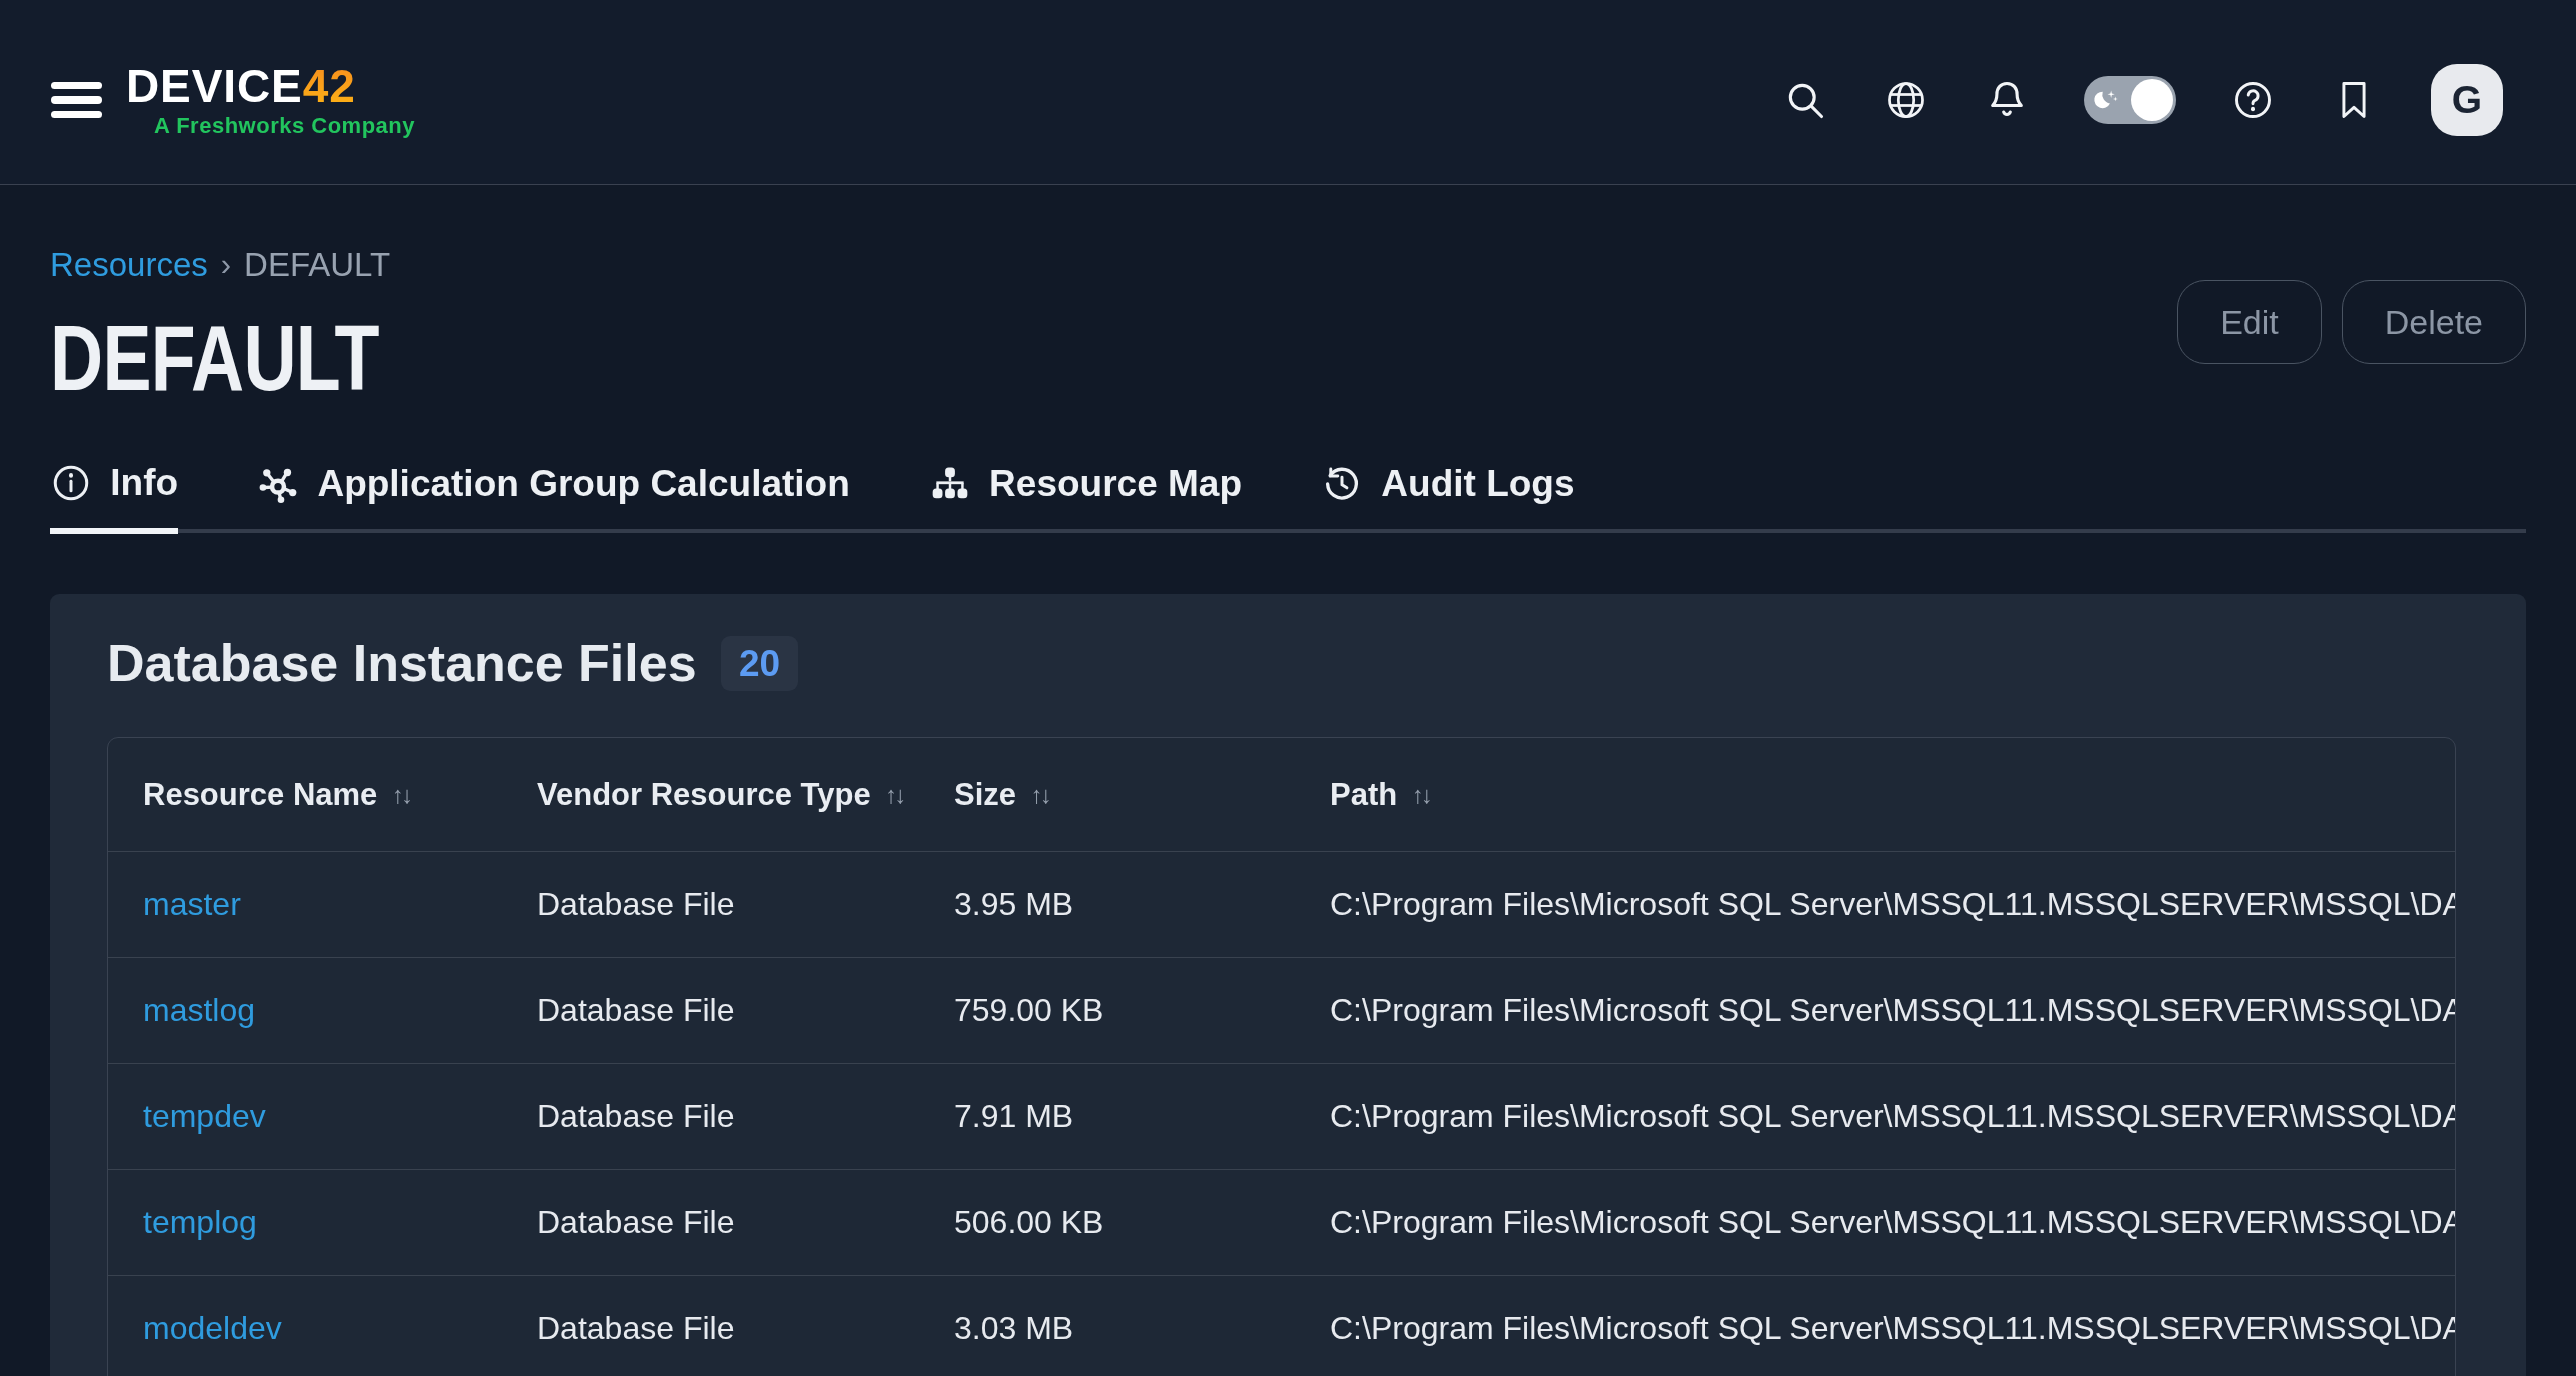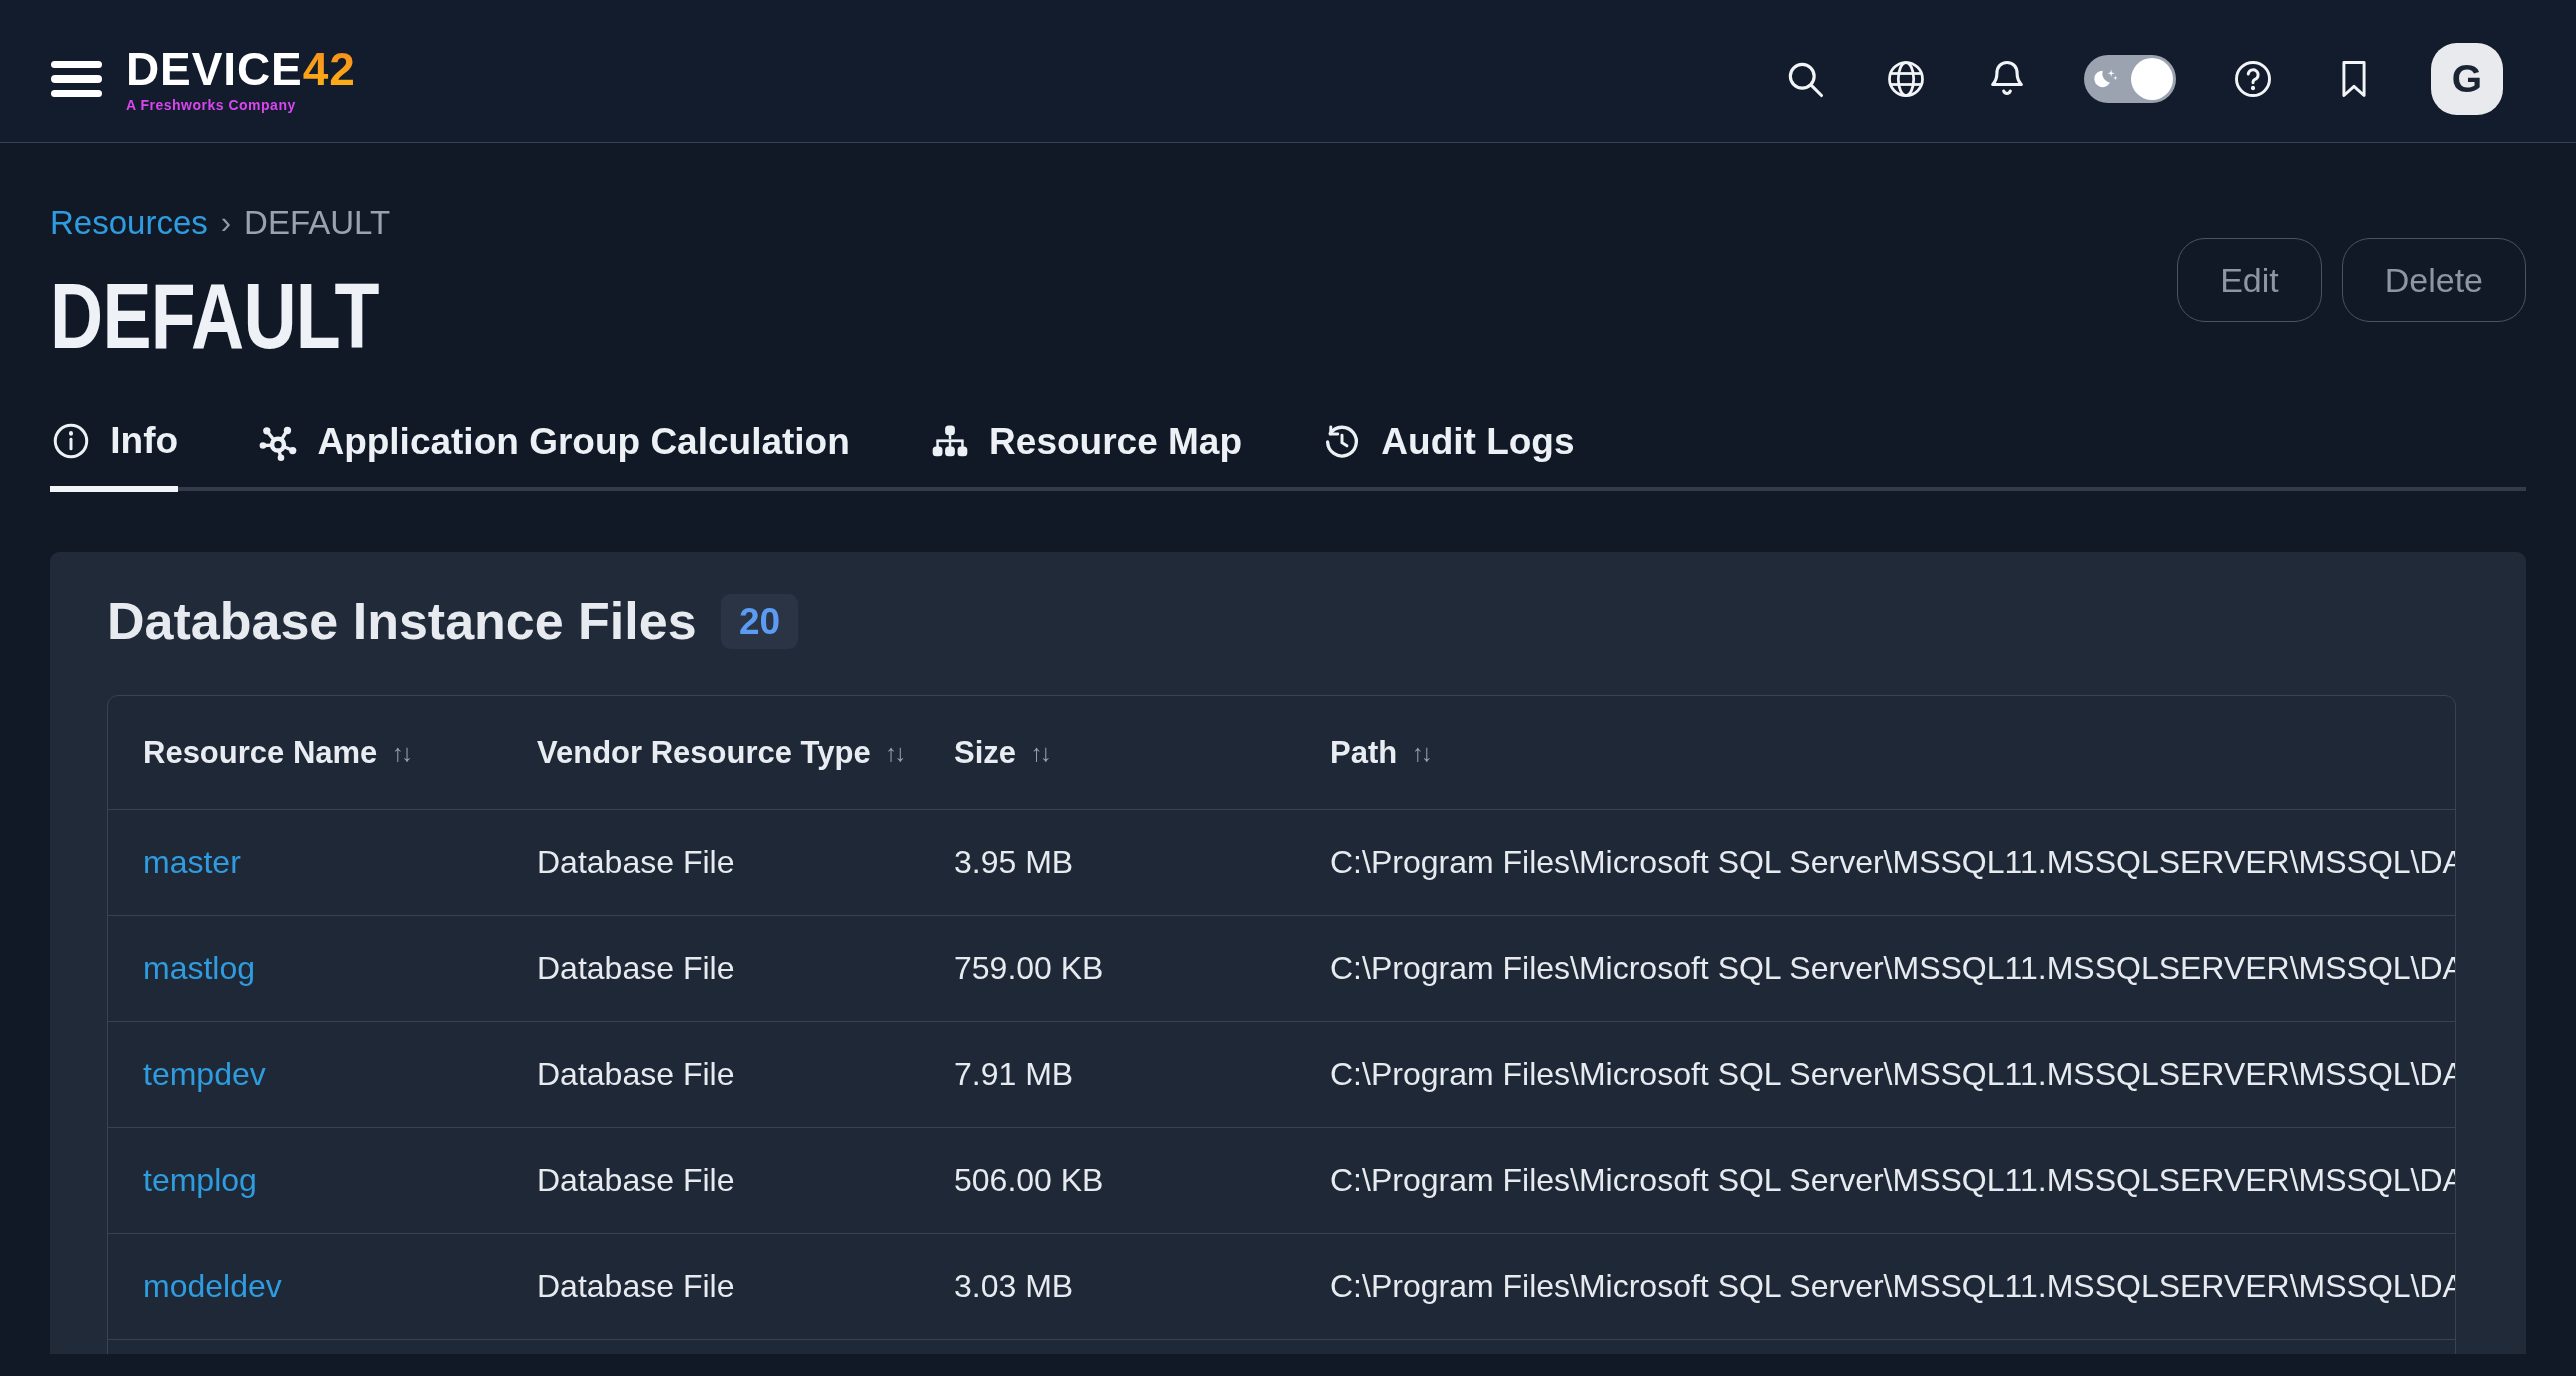--- a/index.html
+++ b/index.html
@@ -5,33 +5,33 @@
   * { margin:0; padding:0; box-sizing:border-box; }
   html,body { width:2576px; height:1376px; overflow:hidden; }
   body {
     background:#111927;
     font-family:"Liberation Sans","DejaVu Sans",sans-serif;
     color:#E9ECF1;
   }
 
   
   .navbar {
-    height:143px; background:#131C2C; border-bottom:1.8px solid #3A4150;
+    height:185px; background:#131C2C; border-bottom:1.8px solid #3A4150;
     display:flex; align-items:center; padding:16px 73px 0 51px;
   }
   .nav-left { display:flex; align-items:center; gap:24px; }
   .hamburger { width:51px; height:40px; display:flex; flex-direction:column; justify-content:space-between; cursor:pointer; padding:1.8px 0; }
   .hamburger span { display:block; height:7.3px; border-radius:4.6px; background:#FFFFFF; }
   .logo-block { display:flex; flex-direction:column; line-height:1; }
   .logo-main { font-size:46px; font-weight:800; letter-spacing:0.9px; color:#FFFFFF; }
   .logo-main .accent {
     background:linear-gradient(180deg,#F68B1F,#FDB515);
     -webkit-background-clip:text; background-clip:text; color:transparent;
   }
-  .logo-sub { font-size:14px; font-weight:700; color:#d946ef; letter-spacing:0.5px; margin-top:5.5px; }
+  .logo-sub { font-size:22px; font-weight:700; color:#22c55e; letter-spacing:0.5px; margin-top:5.5px;margin-left:28px; }
 
   .nav-right { margin-left:auto; display:flex; align-items:center; gap:53px; }
   .nav-icon { width:48px; height:48px; display:flex; align-items:center; justify-content:center; color:#F2F4F7; cursor:pointer; }
   .nav-icon svg { width:44px; height:44px; }
 
   .toggle { width:92px; height:48px; border-radius:24px; background:#9AA3AF; position:relative; cursor:pointer; flex:none; }
   .toggle .knob { position:absolute; right:2.8px; top:2.8px; width:42px; height:42px; border-radius:50%; background:#FFFFFF; }
   .toggle .moon { position:absolute; left:9.2px; top:9.2px; width:29px; height:29px; }
 
   .avatar {

